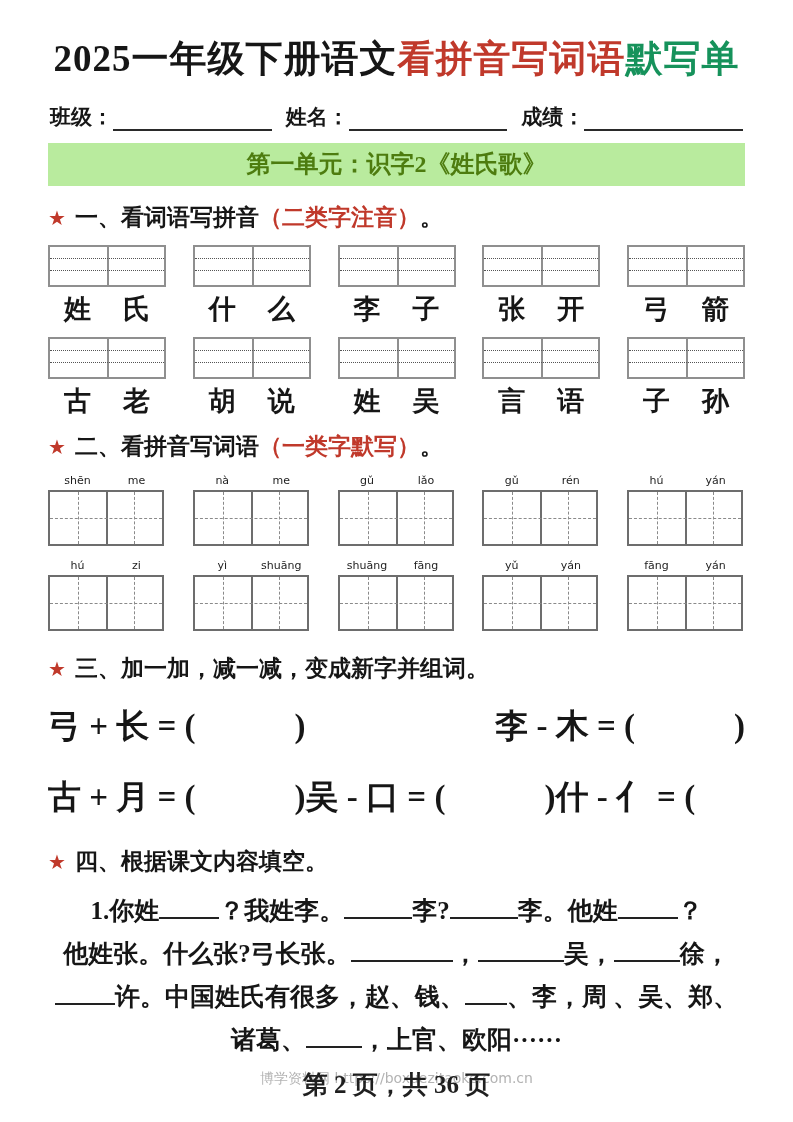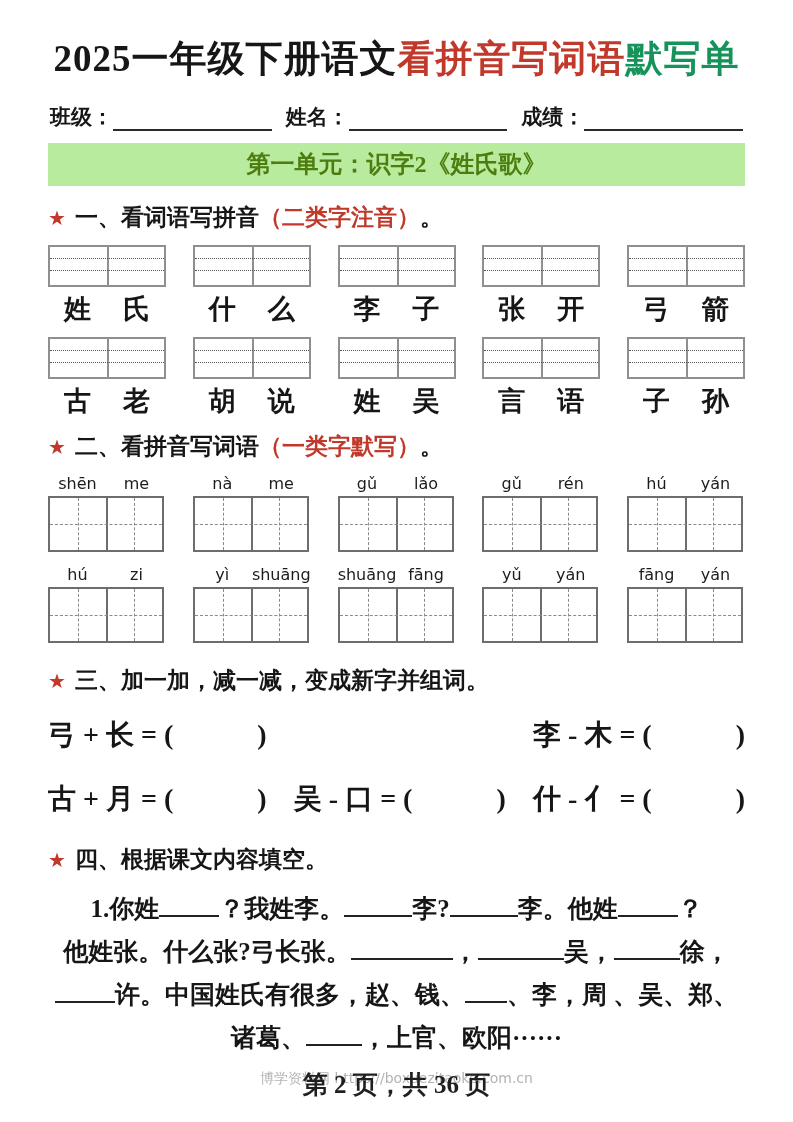--- a/index.html
+++ b/index.html
@@ -28,30 +28,30 @@
   
   .gridrow{display:flex;justify-content:space-between;margin-bottom:10px;}
   .gcol{width:118px;}
   .pybox{width:118px;height:42px;border:2px solid #8f8f8f;box-sizing:border-box;position:relative;background:#fff;}
   .pybox .pv{position:absolute;left:50%;top:0;bottom:0;width:0;border-left:2px solid #8f8f8f;}
   .pybox .pd1{position:absolute;left:0;right:0;top:30%;border-top:1px dotted #555;}
   .pybox .pd2{position:absolute;left:0;right:0;top:60%;border-top:1px dotted #555;}
   .word{display:flex;margin-top:4px;font-size:27px;font-weight:bold;}
   .word span{flex:1;text-align:center;}
   
-  .pinyins{display:flex;font-size:16px;margin-bottom:3px;font-family:"DejaVu Sans","Liberation Sans",sans-serif;color:#1c1c1c;}
+  .pinyins{display:flex;font-size:11px;margin-bottom:3px;font-family:"DejaVu Sans","Liberation Sans",sans-serif;color:#1c1c1c;}
   .pinyins span{flex:1;text-align:center;white-space:nowrap;}
   .tzg{width:116px;height:56px;border:2px solid #6d6d6d;box-sizing:border-box;position:relative;background:#fff;}
   .tzg .tv{position:absolute;left:50%;top:0;bottom:0;width:0;border-left:2px solid #6d6d6d;}
   .tzg .th{position:absolute;left:0;right:0;top:50%;border-top:1px dashed #8a8a8a;}
   .tzg .td1{position:absolute;top:0;bottom:0;left:25%;border-left:1px dashed #8a8a8a;}
   .tzg .td2{position:absolute;top:0;bottom:0;left:75%;border-left:1px dashed #8a8a8a;}
   .s2row{display:flex;justify-content:space-between;margin-bottom:13px;}
   
-  .s3row{display:flex;justify-content:space-between;font-size:28px;font-weight:bold;margin:20px 0 26px 0;white-space:nowrap;}
+  .s3row{display:flex;justify-content:space-between;font-size:33px;font-weight:bold;margin:20px 0 26px 0;white-space:nowrap;}
   
   .fline{font-size:25px;font-weight:600;line-height:43px;}
   .blank{display:inline-block;border-bottom:2px solid #222;height:0.92em;vertical-align:baseline;}
   
   .footer{position:absolute;left:0;right:0;bottom:26px;height:28px;text-align:center;}
   .watermark{position:absolute;left:0;right:0;top:2px;color:#b3b3b3;font-size:14px;
     font-family:"DejaVu Sans","Liberation Sans",sans-serif;}
   .pageinfo{position:relative;font-size:25px;font-weight:bold;color:#1f1f1f;}
 </style>
 </head>

